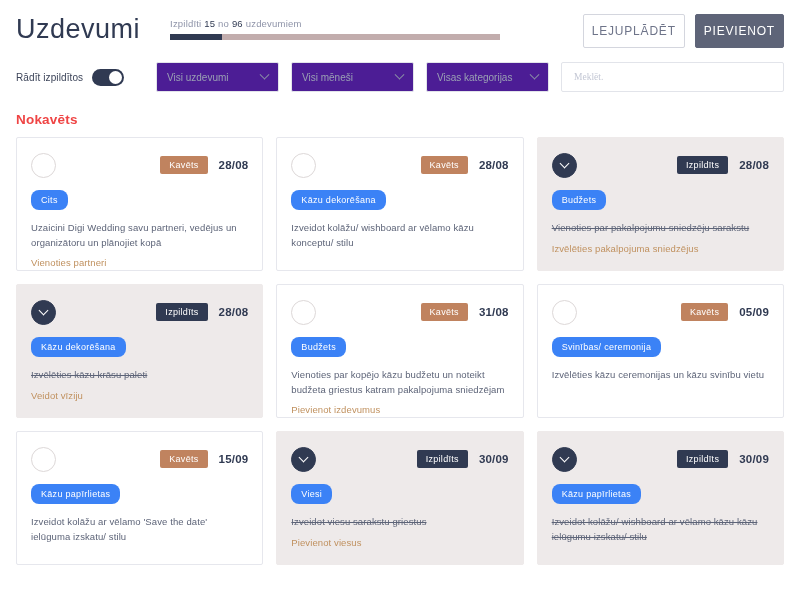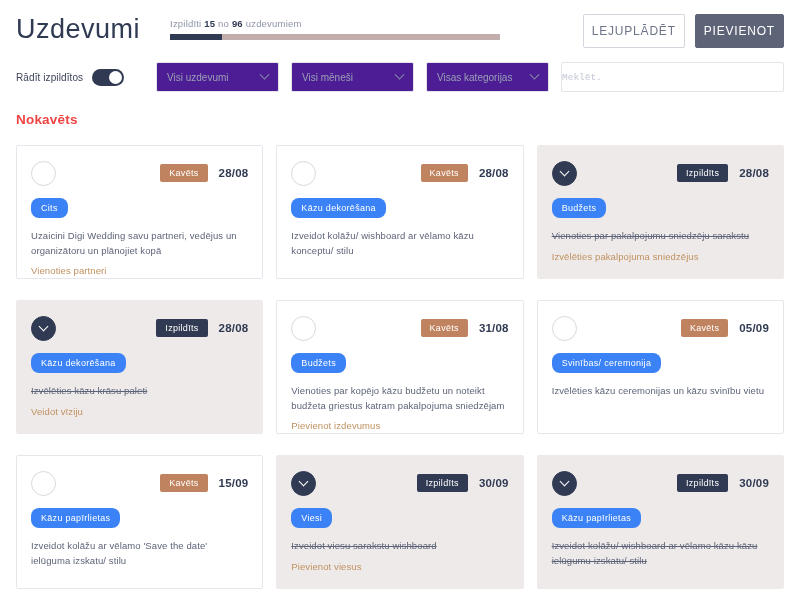--- a/index.html
+++ b/index.html
@@ -17,21 +17,21 @@
     padding: 12px 16px 0 16px;
     height: 56px;
   }
   .page-title {
     font-size: 27px; font-weight: 400; letter-spacing: .5px;
     color: #303a52; line-height: 34px; flex: 0 0 auto;
     margin-right: 30px;
   }
   .progress-wrap { flex: 1 1 auto; padding-top: 6px; max-width: 340px; }
   .progress-label { font-size: 9.5px; color: #8e93a8; letter-spacing: .2px; white-space: nowrap; }
-  .progress-label b { color: #303a52; font-weight: 700; text-align: center; }
+  .progress-label b { color: #303a52; font-weight: 400; text-align: center; }
   .progress-track {
     margin-top: 5px; height: 6px; width: 330px;
     background: #c2adad; border-radius: 0; position: relative; overflow: hidden;
   }
   .progress-fill { position: absolute; left: 0; top: 0; bottom: 0; background: #303a52; }
   .header-actions { margin-left: auto; display: flex; gap: 10px; padding-top: 2px; }
   .btn {
     font-size: 12px; letter-spacing: .8px; padding: 9px 8px;
     border: 1px solid #d4d6de; background: #fff; color: #6e7489;
     cursor: pointer; font-family: inherit; border-radius: 2px;
@@ -59,40 +59,40 @@
     display: flex; align-items: center; padding: 0 10px; cursor: pointer;
   }
   .select span.val { font-size: 10px; color: #9aa0b4; }
   .chev {
     margin-left: auto; width: 7px; height: 7px;
     border-right: 1.4px solid #8a90a6; border-bottom: 1.4px solid #8a90a6;
     transform: rotate(45deg) translate(-2px,-2px);
   }
   .search {
     flex: 1 1 auto; height: 30px; border: 1px solid #e2e4ea; background: #fff;
-    border-radius: 2px; padding: 0 0; font-size: 9.5px; color: #303a52;
-    font-family: Liberation Mono, monospace; outline: none;
+    border-radius: 2px; padding: 0 12px; font-size: 9.5px; color: #303a52;
+    font-family: Liberation Serif, serif; outline: none;
   }
   .search::placeholder { color: #c3c7d4; }
 
   
   .section-title {
     padding: 6px 16px 10px 16px;
     font-size: 13.5px; font-weight: 700; color: #ef4444; letter-spacing: .2px;
   }
 
   
   .grid {
     display: grid; grid-template-columns: repeat(3, 1fr);
     gap: 13px; padding: 0 16px;
   }
   .card {
     border: 1px solid #e6e7ed; background: #ffffff;
     padding: 14px 14px 26px 14px; height: 134px;
-    position: relative; border-radius: 2px; margin-top: 8px;
+    position: relative; border-radius: 2px;
   }
   .card.done { background: #eeeaea; border-color: #eeeaea; }
   .card-top { display: flex; align-items: center; height: 26px; }
   .checkbox {
     width: 25px; height: 25px; border-radius: 50%;
     border: 1px solid #ddd8d8; background: #ffffff; cursor: pointer; flex: 0 0 auto;
   }
   .checkbox.checked {
     background: #303a52; border-color: #303a52;
     display: flex; align-items: center; justify-content: center;
@@ -233,21 +233,21 @@
         </div>
       </div><div class="cat">Kāzu papīrlietas</div><div class="task">Izveidot kolāžu ar vēlamo 'Save the date' ielūguma izskatu/ stilu</div></div>
     <div class="card done"><div class="card-top">
         <div class="checkbox checked">
           <div class="tick"></div>
         </div>
         <div class="card-top-right">
           <span class="status done">Izpildīts</span>
           <span class="date">30/09</span>
         </div>
-      </div><div class="cat">Viesi</div><div class="task struck">Izveidot viesu sarakstu wishboard</div><a class="link">Pievienot viesus</a></div>
+      </div><div class="cat">Viesi</div><div class="task struck">Izveidot viesu sarakstu griestus</div><a class="link">Pievienot viesus</a></div>
     <div class="card done"><div class="card-top">
         <div class="checkbox checked">
           <div class="tick"></div>
         </div>
         <div class="card-top-right">
           <span class="status done">Izpildīts</span>
           <span class="date">30/09</span>
         </div>
       </div><div class="cat">Kāzu papīrlietas</div><div class="task struck">Izveidot kolāžu/ wishboard ar vēlamo kāzu kāzu ielūgumu izskatu/ stilu</div></div>
   </div>

